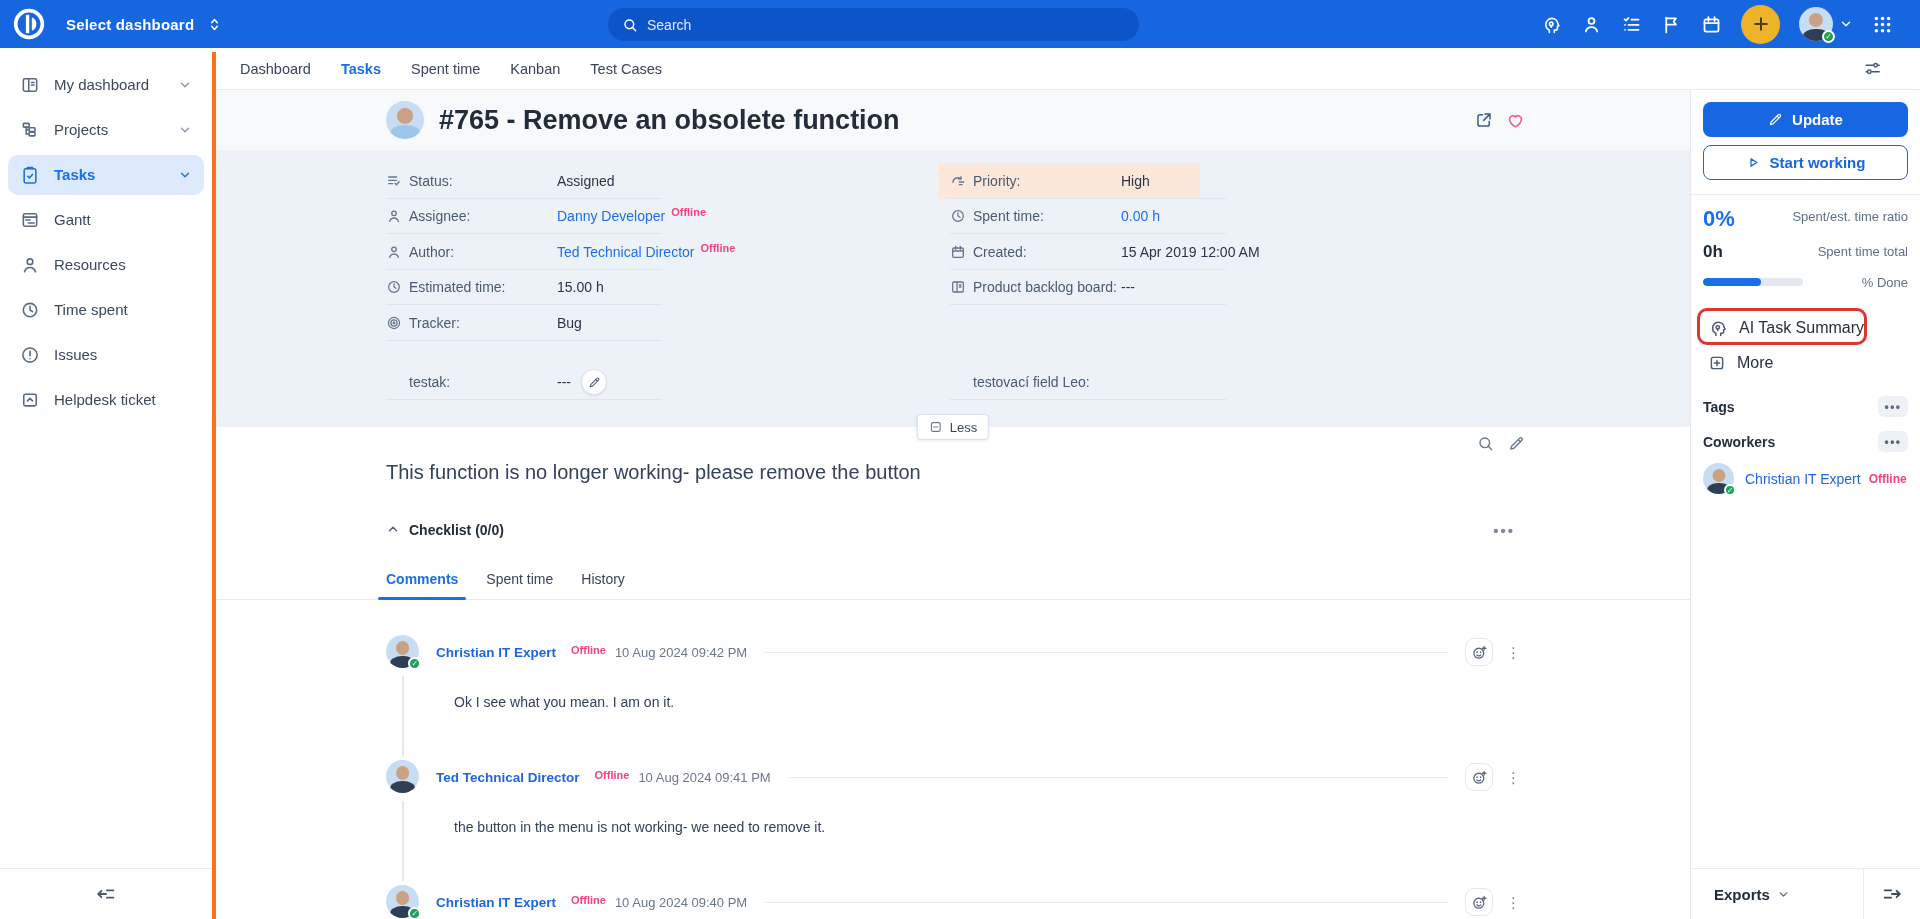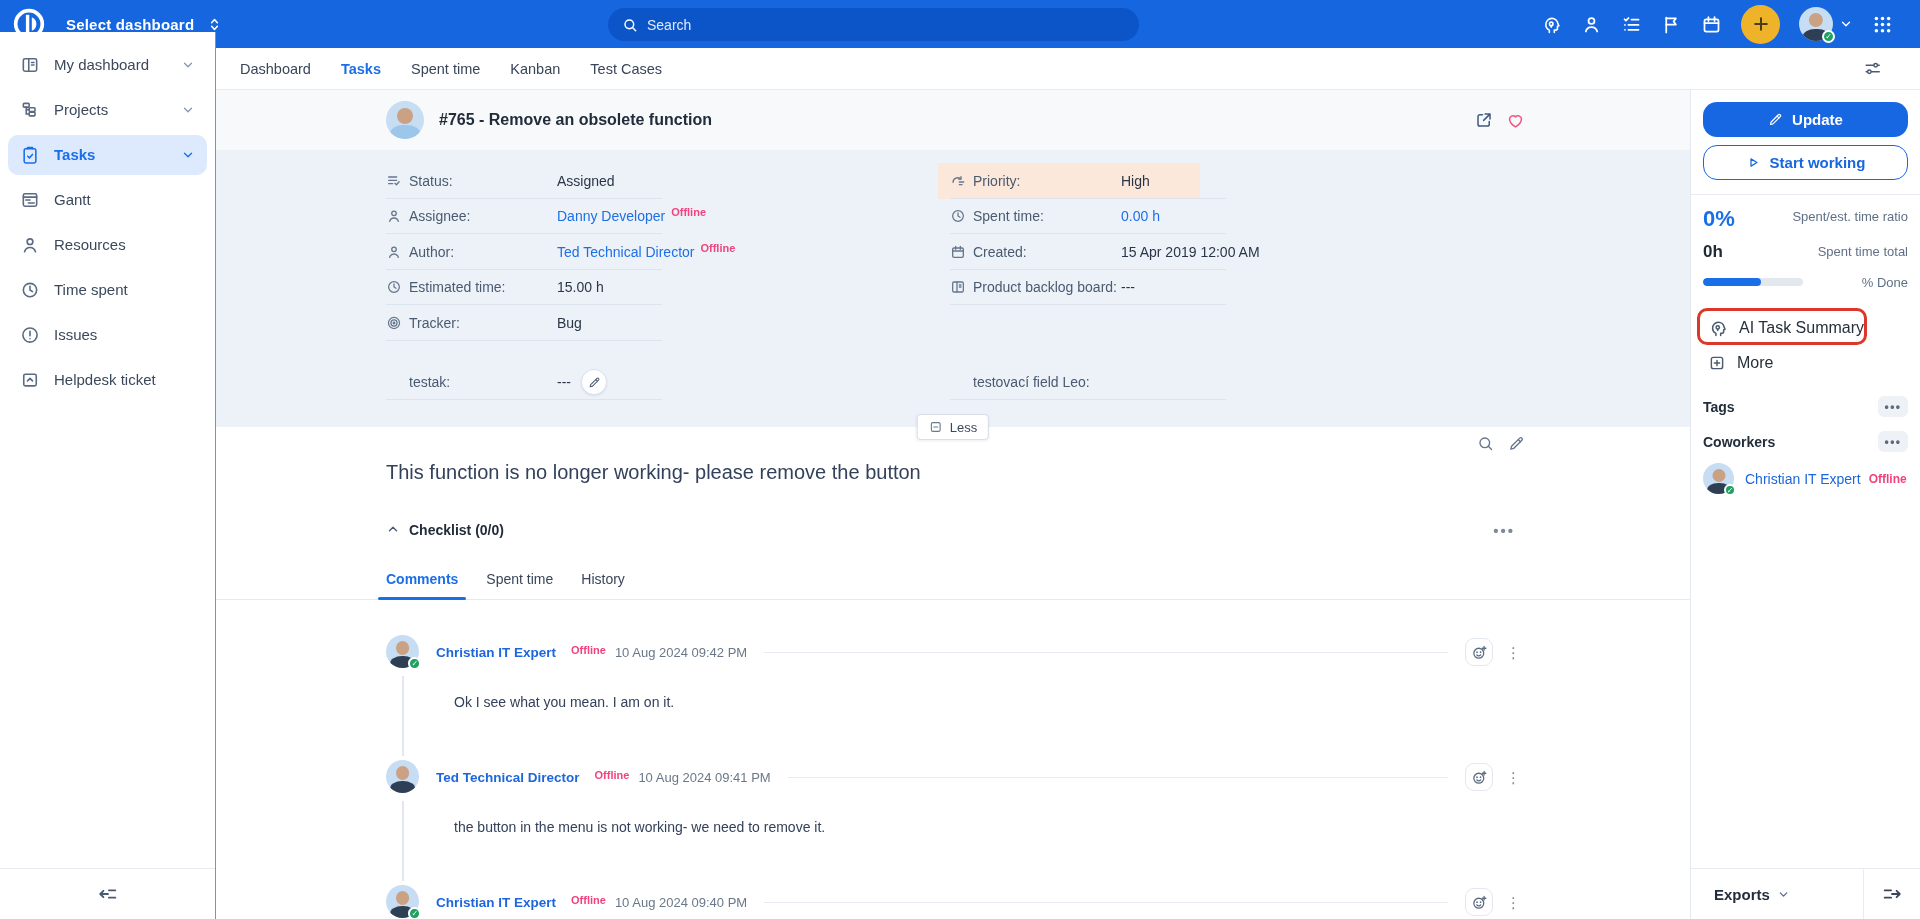--- a/index.html
+++ b/index.html
@@ -23,42 +23,42 @@
 
   
   .avatar { position:relative; border-radius:50%; background:#c7ddf3; overflow:visible; flex:none; }
   .avatar .ph { position:absolute; inset:0; border-radius:50%; overflow:hidden; }
   .avatar .ph::before { content:""; position:absolute; left:50%; top:18%; width:42%; height:42%; transform:translateX(-50%); border-radius:50%; background:#caa283; }
   .avatar .ph::after { content:""; position:absolute; left:50%; bottom:-12%; width:78%; height:48%; transform:translateX(-50%); border-radius:46% 46% 0 0; background:#2e3f55; }
   .avatar.lightshirt .ph::after { background:#9cc7ea; }
   .avatar .badge { position:absolute; right:-2px; bottom:-2px; width:38%; height:38%; min-width:11px; min-height:11px; border-radius:50%; background:#1fa05e; border:2px solid #fff; color:#fff; font-size:8px; line-height:10px; text-align:center; font-weight:700; }
 
   
-  #sidebar { position:absolute; top:32px; left:0; width:216px; bottom:0; background:#fff; border-right:1px solid #f97316; display:flex; flex-direction:column; padding-top:10px; }
+  #sidebar { position:absolute; top:52px; left:0; width:216px; bottom:0; background:#fff; border-right:4px solid #f97316; display:flex; flex-direction:column; padding-top:10px; }
   .side-item { height:40px; margin:2.5px 8px; border-radius:10px; display:flex; align-items:center; padding:0 12px; gap:14px; color:#3b485c; font-size:15px; cursor:pointer; }
   .side-item .ic { color:#5a6a80; width:20px; height:20px; }
   .side-item .chev { margin-left:auto; color:#8b98ab; width:14px; height:14px; }
   .side-item.active { background:#ddeafd; color:#1a6fe9; font-weight:700; }
   .side-item.active .ic, .side-item.active .chev { color:#1a6fe9; }
   .side-foot { margin-top:auto; border-top:1px solid #e7ebf1; height:51px; display:flex; align-items:center; justify-content:center; color:#4a5a70; }
 
   
   #navrow { position:absolute; top:48px; left:216px; right:0; height:42px; background:#fff; border-bottom:1px solid #e8ecf1; display:flex; align-items:center; padding:0 38px 0 24px; }
   .navtabs { display:flex; gap:30px; }
   .navtab { font-size:14.5px; color:#39455a; cursor:pointer; }
   .navtab.active { color:#1a6fe9; font-weight:700; }
   .nav-settings { margin-left:auto; color:#4a5a70; cursor:pointer; }
 
   
   #main { position:absolute; top:90px; left:216px; width:1474px; bottom:0; background:#fff; overflow:hidden; }
   .inner-pad { padding-left:170px; padding-right:165px; }
 
   .titleband { height:60px; background:#f7f9fb; display:flex; align-items:center; }
   .titleband .avatar { width:38px; height:38px; }
-  .task-title { margin-left:15px; font-size:16px; font-weight:700; color:#222c3a; }
+  .task-title { margin-left:15px; font-size:27px; font-weight:700; color:#222c3a; }
   .title-actions { margin-left:auto; display:flex; align-items:center; gap:13px; }
   .title-actions .ext { color:#3d5a82; cursor:pointer; }
   .title-actions .hrt { color:#ef5a82; cursor:pointer; }
 
   .details { position:relative; height:277px; background:#edf2f8; padding-top:13px; }
   .fieldcols { display:grid; grid-template-columns:564px 1fr; }
   .frow { position:relative; height:35.5px; display:flex; align-items:center; }
   .frow::after { content:""; position:absolute; left:0; bottom:0; width:276px; height:1px; background:#dce4ee; }
   .frow .fic { width:16px; height:16px; color:#66768c; margin-right:7px; z-index:1; }
   .frow .flabel { width:148px; flex:none; font-size:14px; color:#4a5a70; white-space:nowrap; z-index:1; }
@@ -95,21 +95,21 @@
   .chead { display:flex; align-items:center; height:32px; gap:9px; }
   .cname { font-size:13.5px; font-weight:700; color:#1d66dd; cursor:pointer; }
   .ctime { font-size:13px; color:#6a7888; }
   .cline { flex:1; height:1px; background:#e7ebf1; margin:0 8px; }
   .reactbtn { width:28px; height:28px; border:1px solid #e3e8ef; border-radius:9px; background:#fff; display:flex; align-items:center; justify-content:center; color:#5a6a80; cursor:pointer; }
   .kebab-v { color:#7c8a9d; font-size:15px; line-height:1; cursor:pointer; padding:2px 4px; }
   .cbody { position:absolute; top:58px; left:68px; font-size:14px; color:#33415a; }
 
   
   #rightpanel { position:absolute; top:90px; left:1690px; right:0; bottom:0; background:#fff; border-left:1px solid #e4e9ef; display:flex; flex-direction:column; padding:12px 12px 0; }
-  .btn { height:35px; border-radius:14px; display:flex; align-items:center; justify-content:center; gap:9px; font-size:15px; font-weight:700; cursor:pointer; }
+  .btn { height:35px; border-radius:8px; display:flex; align-items:center; justify-content:center; gap:9px; font-size:15px; font-weight:700; cursor:pointer; }
   .btn-update { background:#1767e2; color:#fff; }
   .btn-start { margin-top:8px; background:#fff; color:#1767e2; border:1.5px solid #1767e2; }
   .rp-div { height:1px; background:#e8ecf1; margin:14px -12px 0; }
   .statrow { display:flex; justify-content:space-between; align-items:flex-start; margin-top:13px; }
   .statval-pct { font-size:22px; font-weight:800; color:#1a6fe9; line-height:1; }
   .statval-h { font-size:17px; font-weight:800; color:#1f2a37; line-height:1; }
   .statlbl { font-size:13px; color:#5f7086; text-align:right; width:118px; line-height:1.35; }
   .progressrow { display:flex; align-items:center; margin-top:13px; }
   .pbar { width:100px; height:8px; border-radius:4px; background:#e3e8ef; overflow:hidden; }
   .pfill { height:100%; border-radius:4px; background:#1a6fe9; }

